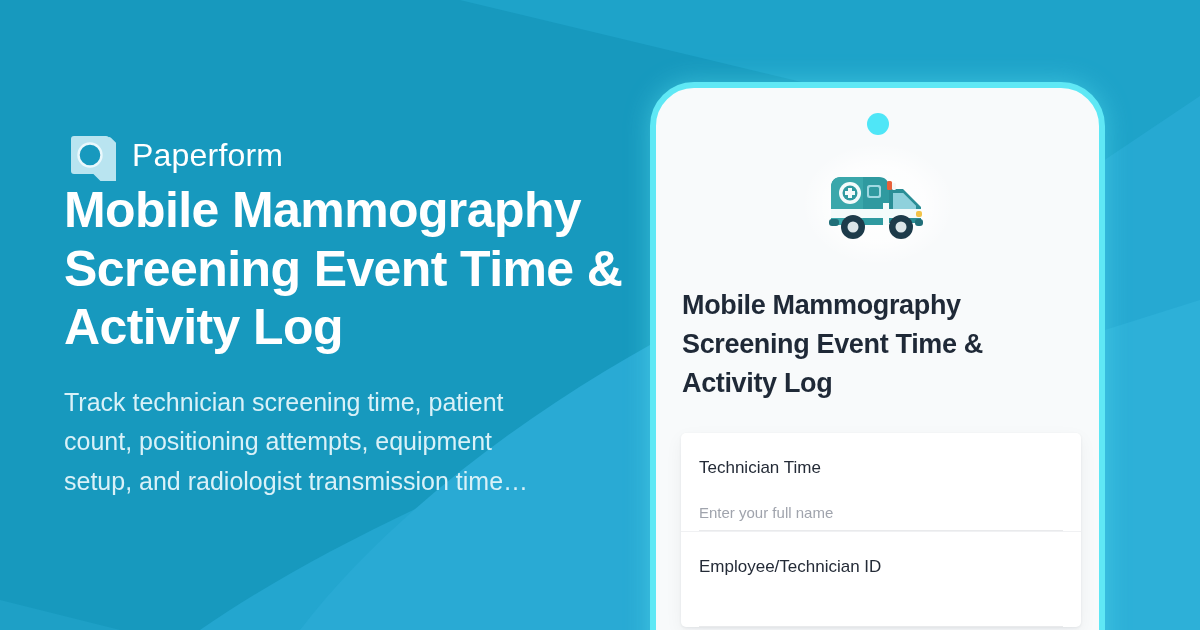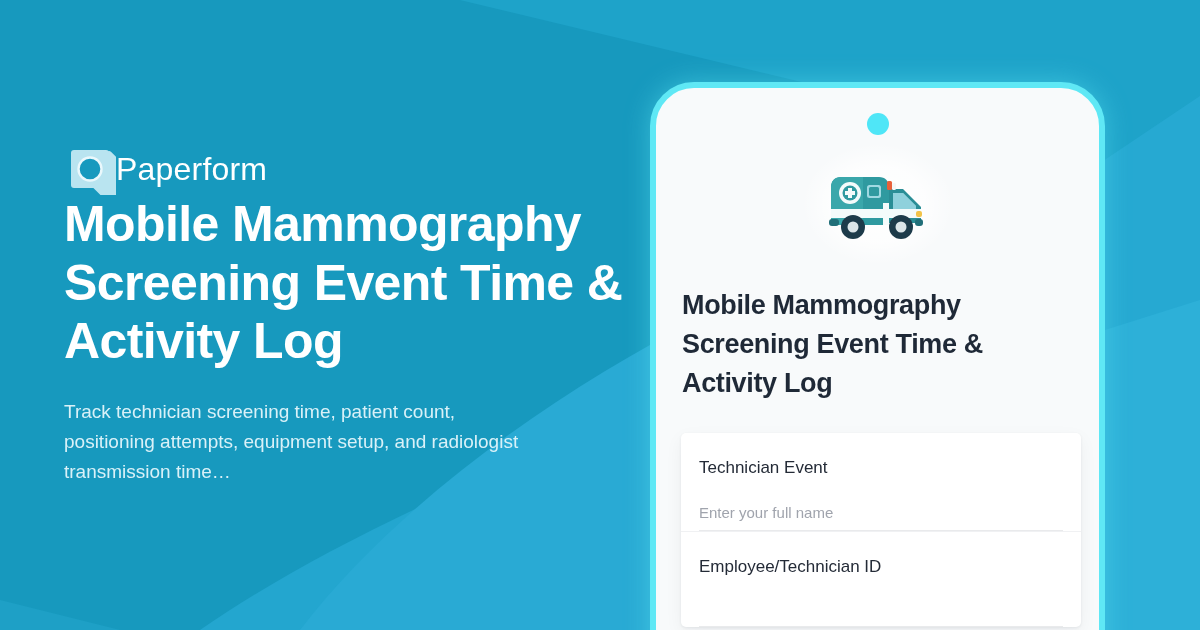--- a/index.html
+++ b/index.html
@@ -32,21 +32,21 @@
     height: 630px;
     display: flex;
     flex-direction: column;
     justify-content: center;
     z-index: 5;
   }
 
   .brand {
     display: flex;
     align-items: center;
-    gap: 0;
+    gap: 16px;
   }
   .brand-mark { width: 52px; height: 52px; flex: 0 0 52px; }
   .brand-name {
     color: #ffffff;
     font-size: 32px;
     font-weight: 400;
     letter-spacing: 0.2px;
     line-height: 1;
   }
 
@@ -55,21 +55,21 @@
     font-size: 50px;
     font-weight: 700;
     line-height: 1.17;
     letter-spacing: -0.6px;
     max-width: 560px;
     margin-bottom: 26px;
   }
 
   .subhead {
     color: #d9f1f8;
-    font-size: 19px;
+    font-size: 25px;
     font-weight: 400;
     line-height: 1.58;
     max-width: 480px;
   }
 
   
   .phone {
     position: absolute;
     left: 650px;
     top: 82px;
@@ -242,21 +242,21 @@
             <circle cx="78" cy="62" r="5.5" fill="#dbe5e8"></circle>
           </svg>
         </span>
       </div>
 
       <h2 class="form-title">Mobile Mammography Screening Event Time &amp; Activity Log</h2>
 
       <div class="form-card">
 
         <div class="field">
-          <div class="field-label">Technician Event</div>
+          <div class="field-label">Technician Time</div>
           <div class="field-input">Enter your full name</div>
         </div>
 
         <div class="field tail">
           <div class="field-label">Employee/Technician ID</div>
           <div class="field-input"></div>
         </div>
 
       </div>
     </div>

